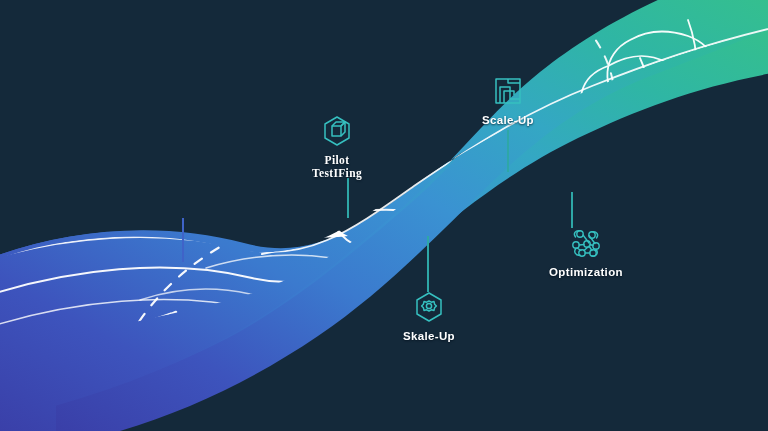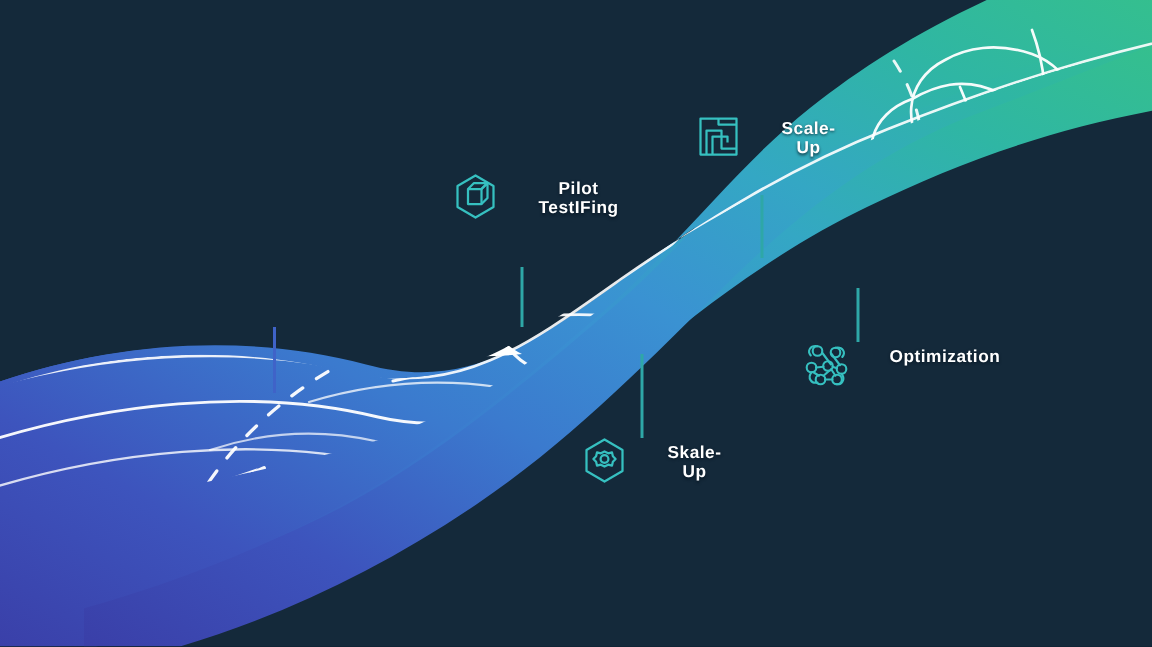--- a/index.html
+++ b/index.html
@@ -22,41 +22,42 @@
     position: absolute;
     left: 0;
     top: 0;
     width: 768px;
     height: 431px;
     display: block;
   }
   .node {
     position: absolute;
     display: flex;
+    flex-direction: column;
+    align-items: center;
     pointer-events: auto;
-    gap: 25px;
   }
   .node .icon-box {
     width: 34px;
     height: 34px;
     display: block;
   }
   .node .node-label {
     margin-top: 6px;
     color: #ffffff;
     font-size: 11.5px;
     font-weight: bold;
     letter-spacing: 0.35px;
     text-align: center;
     line-height: 1.12;
     white-space: pre-line;
     text-shadow: 0 1px 2px rgba(4,18,30,0.75);
   }
   #node-assessment  { left: 140px; top: 166px; width: 86px; }
-  #node-pilot       { left: 300px; top: 114px; width: 96px; }
+  #node-pilot       { left: 289px; top: 114px; width: 96px; font-family: Liberation Serif, serif; }
   #node-scaleup-top { left: 462px; top: 74px;  width: 92px; }
   #node-skaleup-bot { left: 386px; top: 290px; width: 86px; }
   #node-optimization{ left: 534px; top: 226px; width: 104px; }
 </style>
 </head>
 <body>
 
 <div id="stage">
 
   <svg class="layer" viewBox="0 0 768 431">

